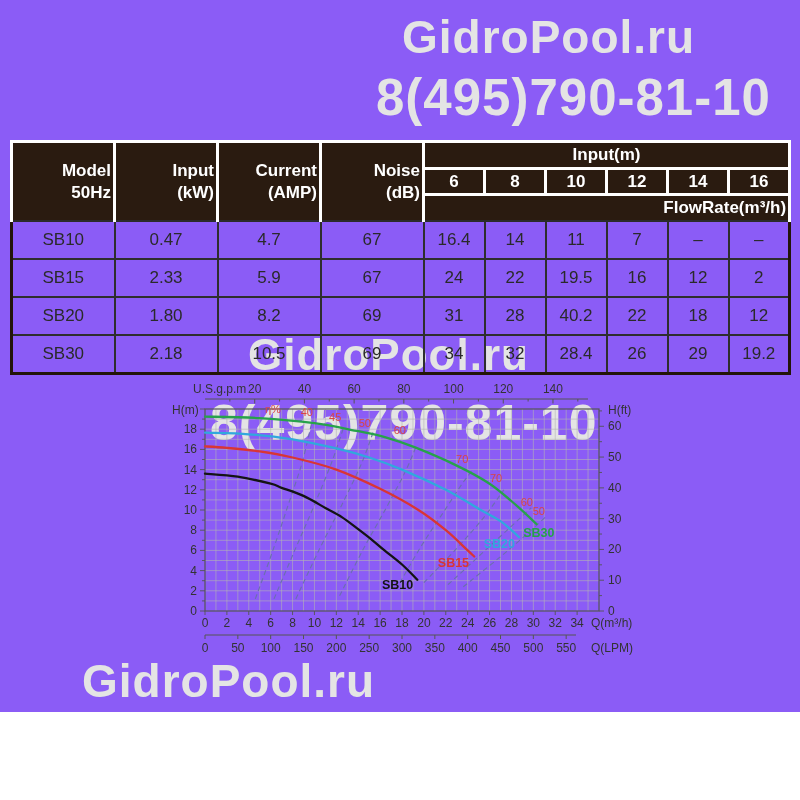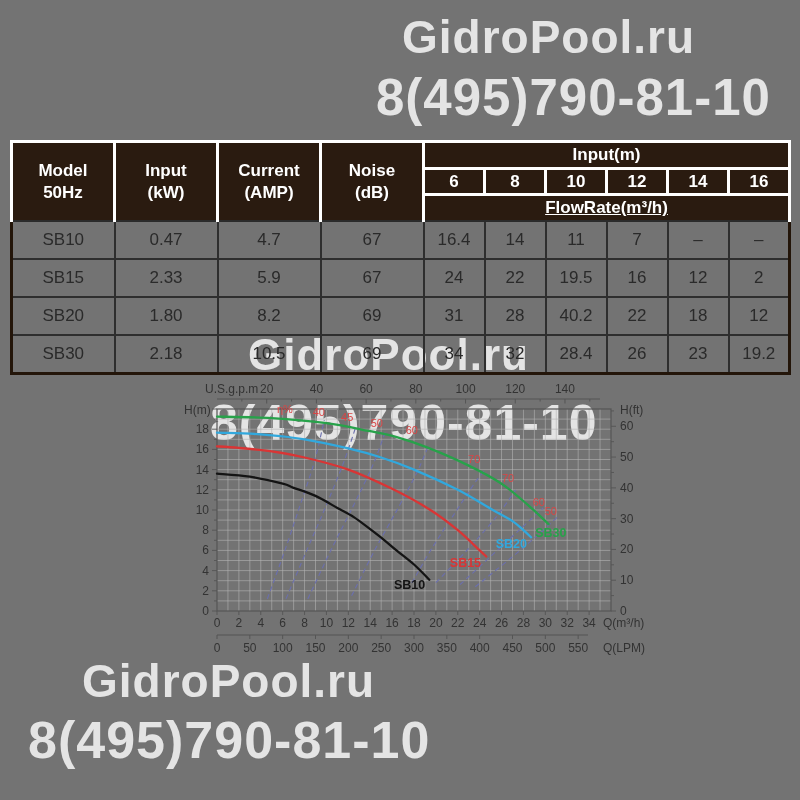--- a/index.html
+++ b/index.html
@@ -1,45 +1,45 @@
 <!DOCTYPE html>
 <html><head>
 <meta charset="utf-8">
 <style>
   html,body{margin:0;padding:0;}
   body{font-family:"Liberation Sans",sans-serif;background:#fff;}
-  .page{position:relative;width:800px;height:800px;background:#737373;overflow:hidden;}
+  .page{position:relative;width:800px;height:712px;background:#8b5cf6;overflow:hidden;}
 
   
   .wm{position:absolute;color:#e4e4e4;font-weight:bold;white-space:nowrap;z-index:0;
       letter-spacing:1px;line-height:1;}
   .wm-brand{font-size:46px;}
   .wm-phone{font-size:50px;}
   #wm-top-brand{left:402px;top:14px;}
   #wm-top-phone{left:376px;top:72px;font-size:51px;}
   #wm-mid-brand{left:248px;top:333px;font-size:44px;}
   #wm-mid-phone{left:210px;top:398px;}
   #wm-bot-brand{left:82px;top:658px;}
   #wm-bot-phone{left:28px;top:714px;font-size:52px;}
 
   
   table.spec{position:absolute;left:10px;top:140px;width:780px;z-index:1;
       border-collapse:collapse;table-layout:fixed;border:3px solid #231509;}
   table.spec th{background:#2a1b10;color:#fff;border:3px solid #fff;
       font-size:17px;font-weight:bold;padding:0 2px;line-height:1.25;}
   table.spec thead tr.r1 th{height:24px;}
   table.spec thead tr.r2 th{height:23px;}
-  table.spec thead tr.r3 th{height:24px;text-decoration:underline;}
-  table.spec thead th.grp-bottom{border-bottom:2px solid #2b2b2b;}
+  table.spec thead tr.r3 th{height:24px;}
+  table.spec thead th.grp-bottom{border-bottom:2px solid #2b2b2b;text-align:right;}
   table.spec td{border:2px solid #2e2e2e;background:transparent;text-align:center;
       font-size:17px;color:#2a2a2a;height:36px;padding:0;}
   .hdr2{display:block;}
 
   
-  .chart{position:absolute;left:172px;top:368px;width:530px;height:300px;z-index:1;text-decoration:underline;}
+  .chart{position:absolute;left:160px;top:368px;width:530px;height:300px;z-index:1;text-decoration:underline;}
   .chart svg{font-family:"Liberation Sans",sans-serif;display:block;}
 </style>
 </head>
 <body>
 
 <div class="page">
 
   <div class="wm wm-brand" id="wm-top-brand">GidroPool.ru</div>
   <div class="wm wm-phone" id="wm-top-phone">8(495)790-81-10</div>
   <div class="wm wm-brand" id="wm-mid-brand">GidroPool.ru</div>
@@ -131,21 +131,21 @@
       </tr>
       <tr>
         <td>SB30</td>
         <td>2.18</td>
         <td>10.5</td>
         <td>69</td>
         <td>34</td>
         <td>32</td>
         <td>28.4</td>
         <td>26</td>
-        <td>23</td>
+        <td>29</td>
         <td>19.2</td>
       </tr>
     </tbody>
   </table>
 
   <div class="chart">
     <svg id="chart-svg" width="530" height="300" viewBox="0 0 530 300">
         <line x1="55.94444444444444" y1="41" x2="55.94444444444444" y2="243" stroke="#b4b4b4" stroke-width="0.6"></line>
         <line x1="66.88888888888889" y1="41" x2="66.88888888888889" y2="243" stroke="#b4b4b4" stroke-width="0.6"></line>
         <line x1="77.83333333333334" y1="41" x2="77.83333333333334" y2="243" stroke="#b4b4b4" stroke-width="0.6"></line>

